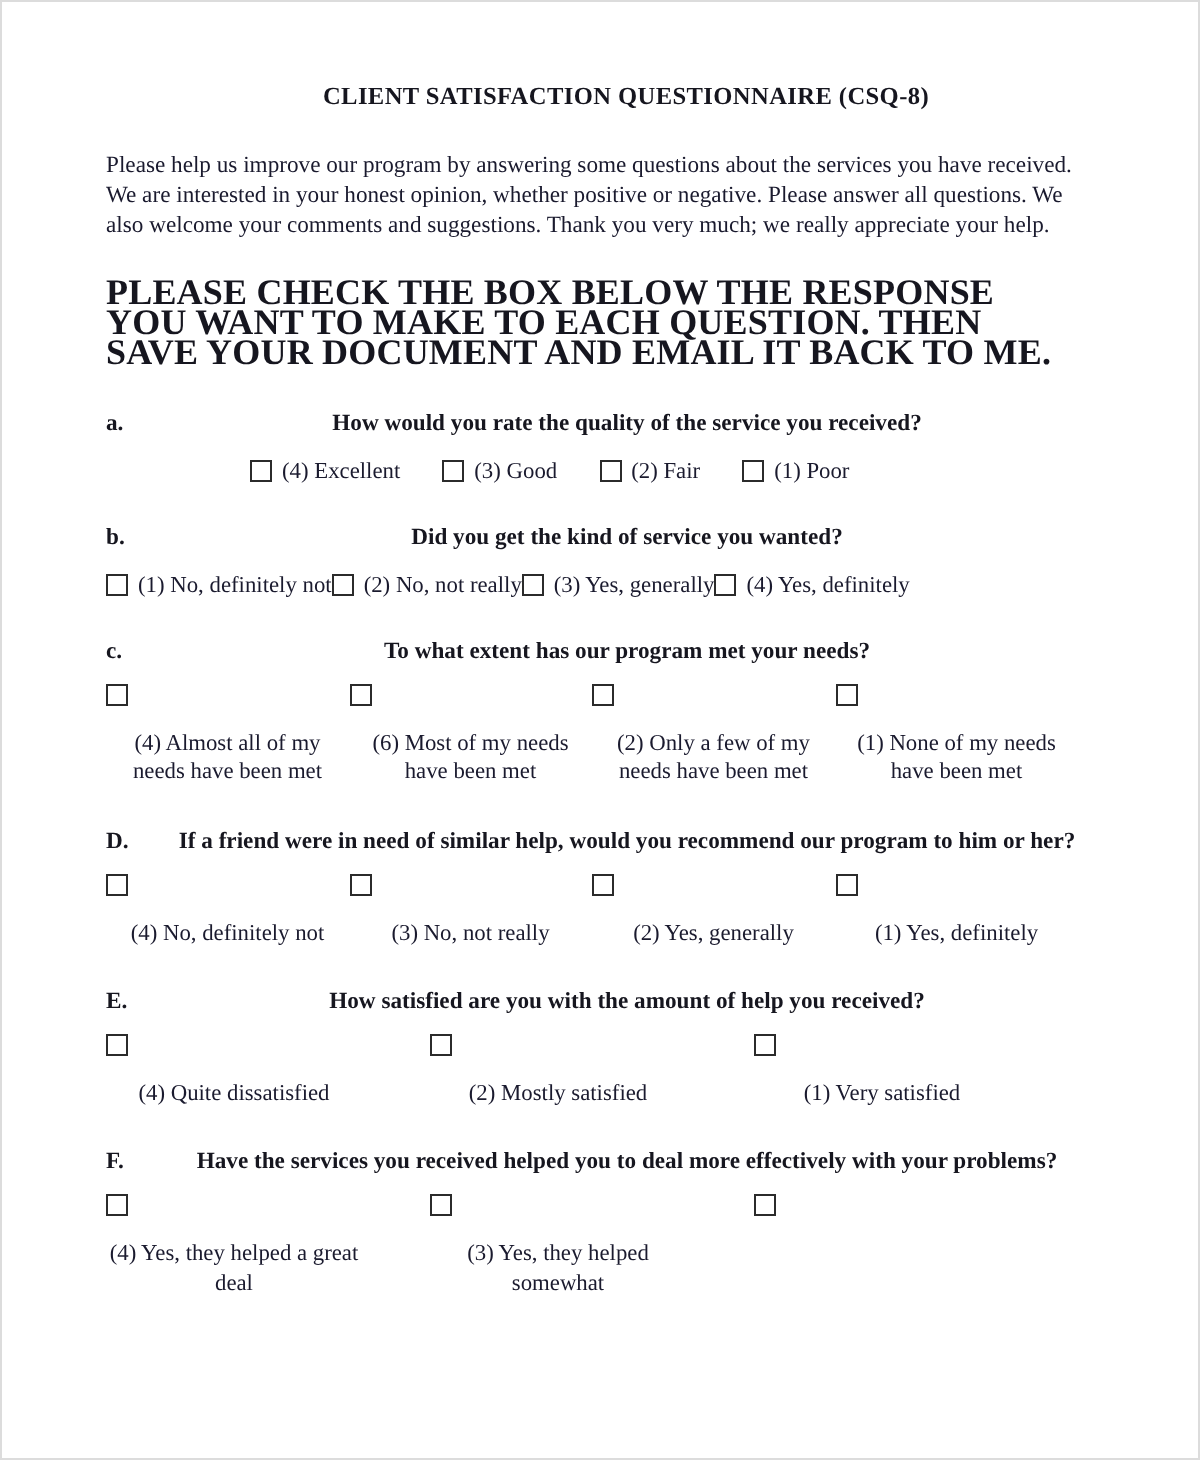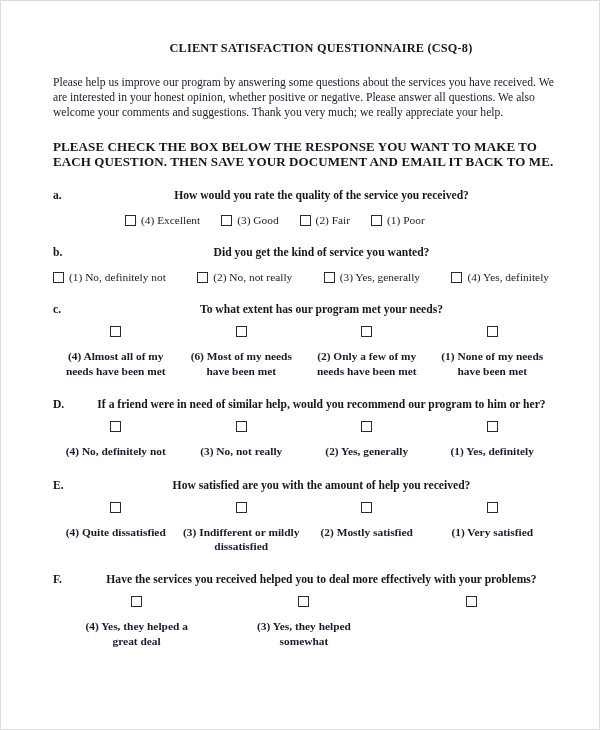--- a/index.html
+++ b/index.html
@@ -14,41 +14,41 @@
     color: #1a1a2e;
     overflow: hidden;
   }
   .page {
     position: relative;
     box-sizing: border-box;
     width: 600px;
     height: 730px;
     border: 1px solid #dcdcdc;
     background: #ffffff;
-    padding: 30px 44px 0 52px;
+    padding: 30px 60px 0 52px;
   }
   .doc-title {
     text-align: center;
     font-weight: bold;
     font-size: 12.3px;
     letter-spacing: 0.2px;
     margin: 10px 0 0 0;
     padding-left: 34px;
     color: #16161f;
   }
   .intro {
     margin: 19px 0 0 0;
     font-size: 11.6px;
     line-height: 15.2px;
     color: #1a1a2e;
     text-align: left;
   }
   .instruction {
     margin: 18px 0 0 0;
-    font-size: 13px;
+    font-size: 18px;
     font-weight: bold;
     line-height: 15.4px;
     letter-spacing: 0.1px;
     color: #16161f;
   }
   .question-block {
     margin-top: 20px;
   }
   .q-head {
     display: flex;
@@ -78,38 +78,35 @@
   }
   .opt-inline {
     display: flex;
     align-items: center;
     white-space: nowrap;
   }
   .opt-inline .cb {
     margin-right: 5px;
   }
   .opts-inline.spread {
-    justify-content: space-between;
     padding-right: 6px;
   }
   .opts-inline.tight .opt-inline {
     margin-right: 21px;
   }
   
   .opts-cols {
     display: flex;
     margin-top: 9px;
   }
   .opt-col {
     flex: 1 1 25%;
     display: flex;
     flex-direction: column;
-    align-items: center;
     text-align: center;
-    font-weight: bold;
   }
   .opt-col .cb {
     margin-bottom: 12px;
   }
   .opt-col .opt-label {
     font-size: 11.4px;
     line-height: 14.4px;
     max-width: 128px;
     color: #1a1a2e;
   }
@@ -236,24 +233,20 @@
           <span class="q-letter">E.</span>
           <span class="q-text">How satisfied are you with the amount of help you received?</span>
         </div>
         <div class="opts-cols">
           <div class="opt-col">
             <span class="cb"></span>
             <span class="opt-label">(4) Quite dissatisfied</span>
           </div>
           <div class="opt-col">
             <span class="cb"></span>
-            <span class="opt-label">(3) Indifferent or mildly dissatisfied</span>
-          </div>
-          <div class="opt-col">
-            <span class="cb"></span>
             <span class="opt-label">(2) Mostly satisfied</span>
           </div>
           <div class="opt-col">
             <span class="cb"></span>
             <span class="opt-label">(1) Very satisfied</span>
           </div>
         </div>
       </div>
       <div class="question-block">
         <div class="q-head">

